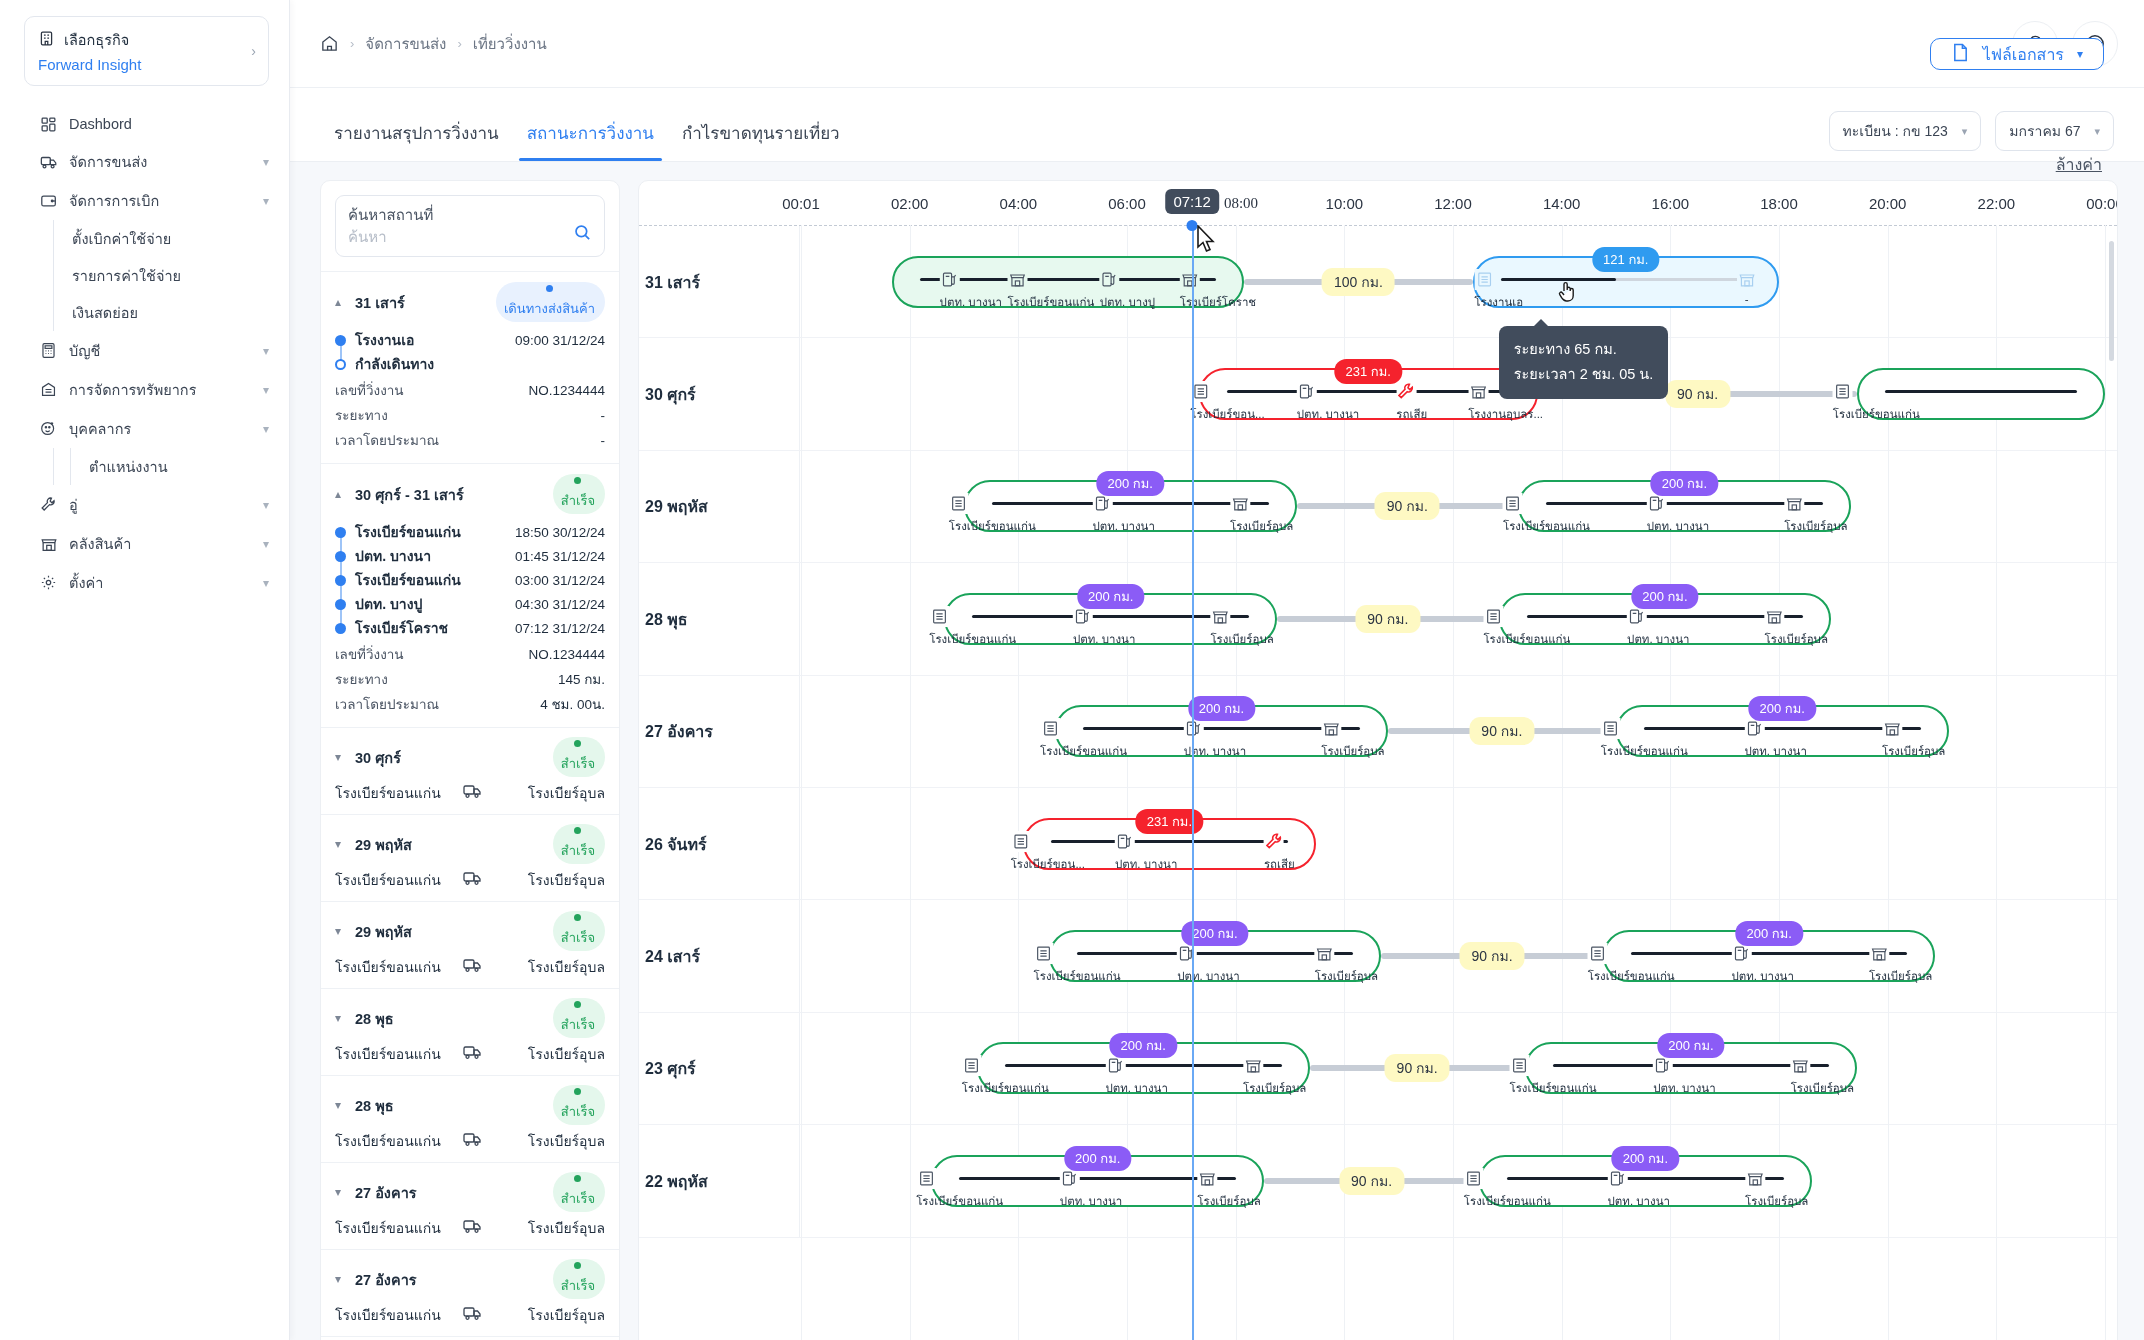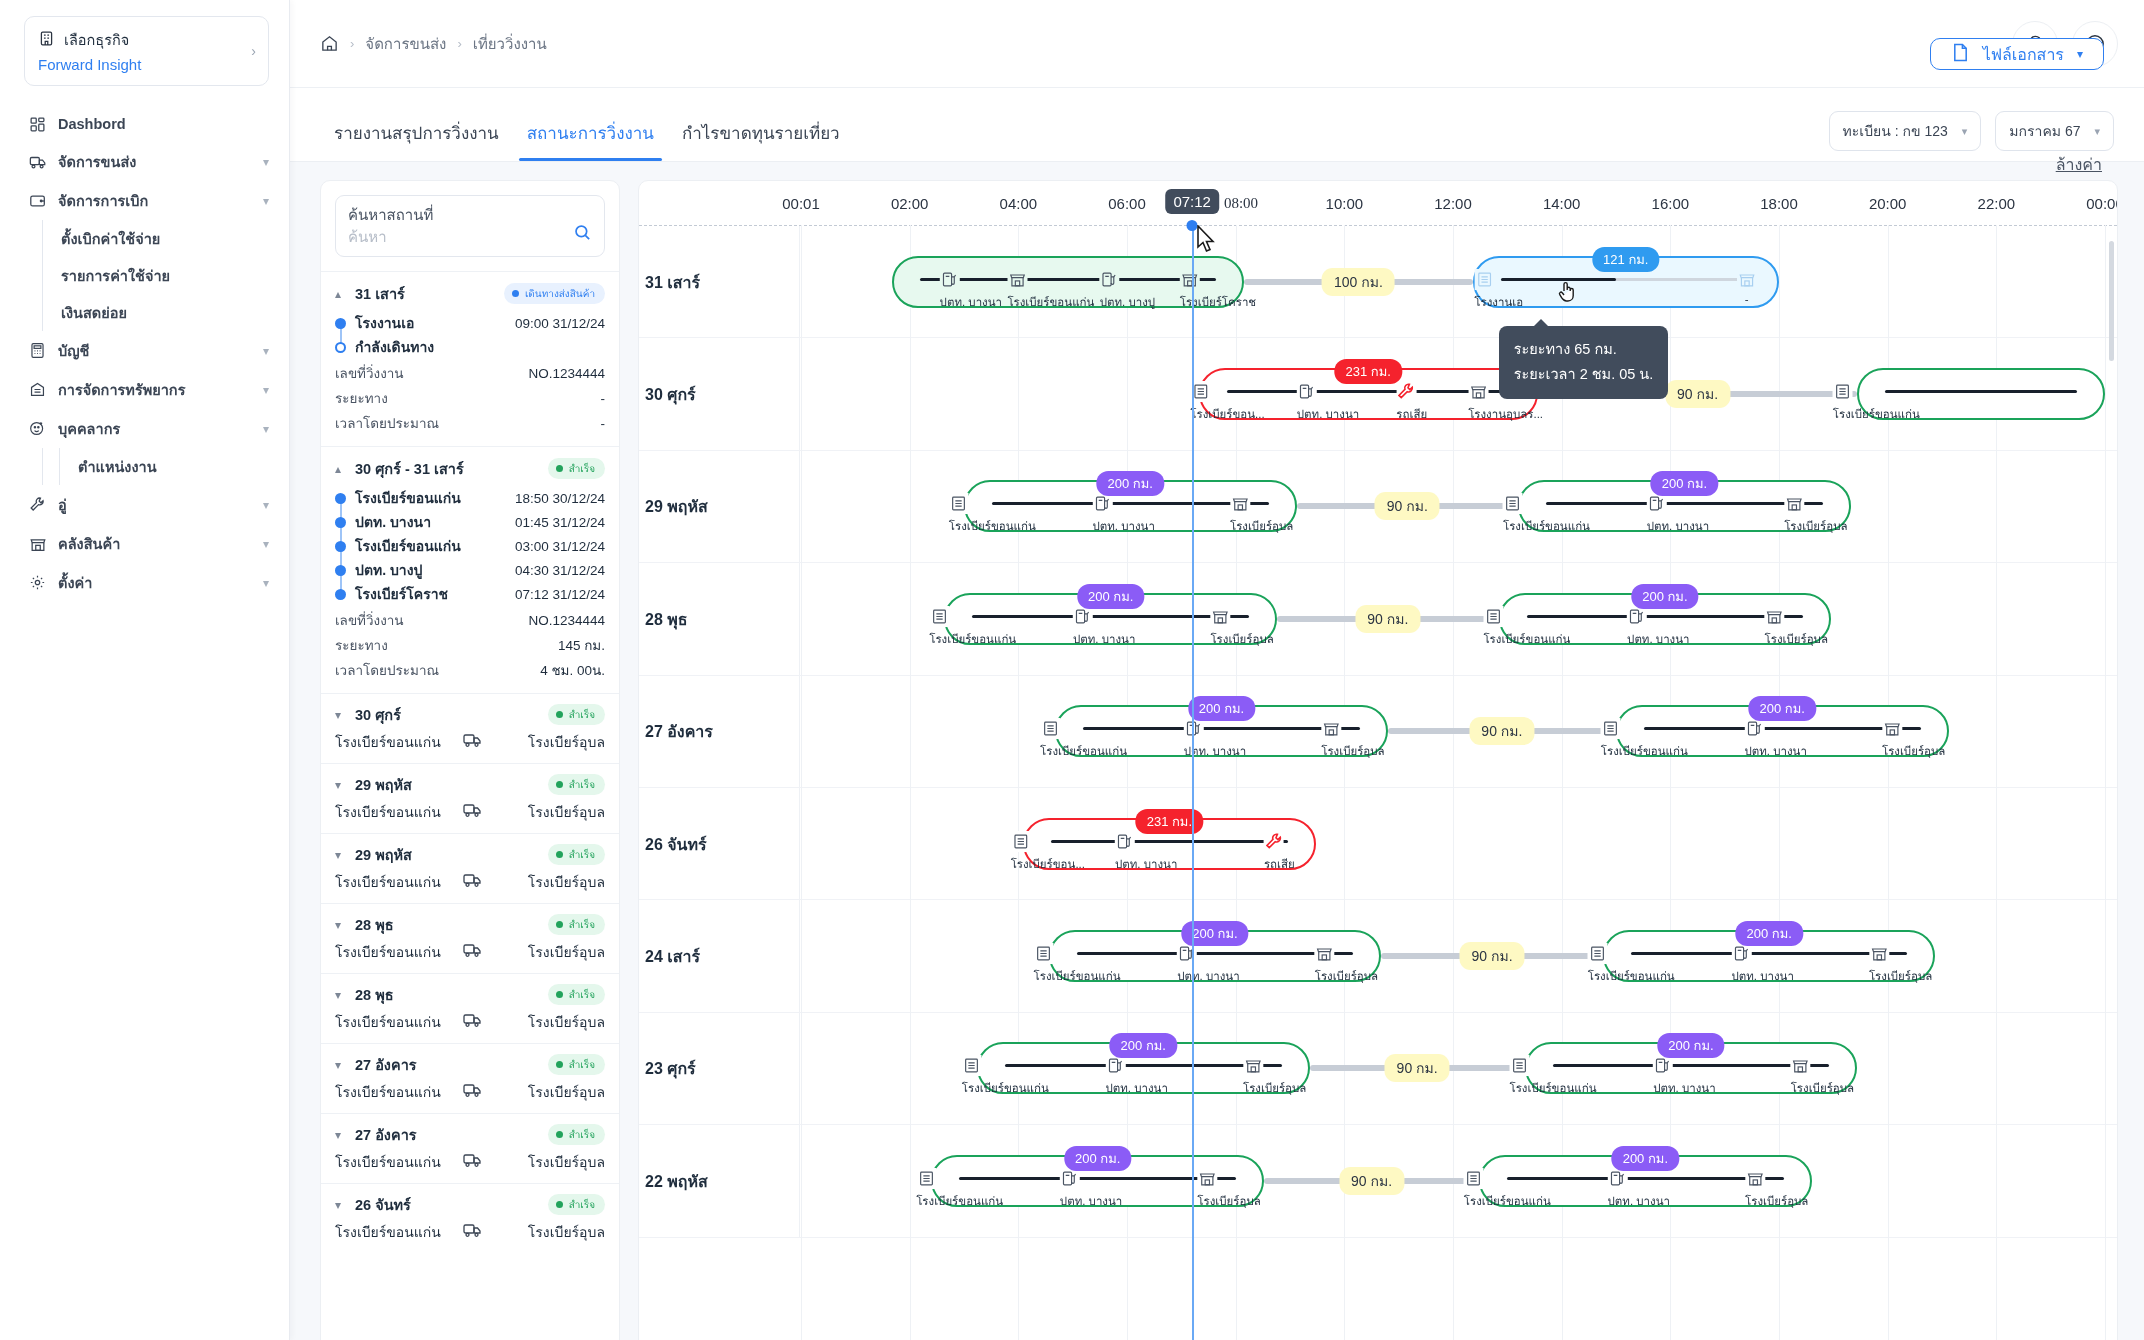--- a/index.html
+++ b/index.html
@@ -27,21 +27,21 @@
     color:#5a6473; font-size:17px; cursor:pointer; border:none;
   }
   .biz-card {
     margin:16px 20px 10px 24px; border:1px solid #e3e7ee; border-radius:10px;
     padding:11px 13px 12px 13px; position:relative; background:#fff;
   }
   .biz-row1 { display:flex; align-items:center; gap:9px; font-size:14.5px; color:#1f2d3d; }
   .biz-row2 { color:#2f7ff0; font-size:15px; margin-top:5px; }
   .biz-chevron { position:absolute; right:12px; top:50%; transform:translateY(-50%); color:#9aa4b2; font-size:14px;}
 
-  .nav { padding:10px 0 0 4px;font-weight:bold; }
+  .nav { padding:10px 0 0 15px; }
   .nav-item {
     display:flex; align-items:center; gap:11px; padding:8px 20px 8px 24px;
     font-size:14.5px; color:#3b4554; cursor:pointer; position:relative; min-height:36px;
   }
   .nav-item .ic { width:19px; height:19px; flex:0 0 19px; display:flex; align-items:center; justify-content:center; color:#3b4554;}
   .nav-item .chev { margin-left:auto; color:#a9b2be; font-size:12px; }
   .nav-sub-wrap { position:relative; margin-left:38px; padding-left:16px; border-left:1px solid #e3e7ee; }
   .nav-sub-wrap2 { position:relative; margin-left:22px; padding-left:16px; border-left:1px solid #e3e7ee; }
   .nav-sub { padding:7px 0 7px 2px; font-size:14.5px; color:#3b4554; cursor:pointer; }
 
@@ -109,21 +109,21 @@
   .search-label { font-size:15px; color:#4a5463; line-height:1.45; }
   .search-ph { font-size:15px; color:#b6bdc8; line-height:1.45; }
   .search-ic { position:absolute; right:12px; bottom:11px; color:#2f7ff0; }
 
   .trip-block { border-top:1px solid #eef1f5; padding:10px 14px 12px 14px; }
   .trip-head { display:flex; align-items:center; gap:8px; }
   .trip-head .chev { color:#7d8796; font-size:12px; width:12px; }
   .trip-title { font-weight:700; font-size:14.5px; color:#1f2d3d; }
   .badge {
     margin-left:auto; display:flex; align-items:center; gap:6px; border-radius:20px;
-    padding:3px 10px 3px 8px; font-size:10px;
+    padding:3px 10px 3px 8px; font-size:13px;flex-direction:column;
   }
   .badge .dot { width:7px; height:7px; border-radius:50%; display:block; }
   .badge.blue { background:#e8f1fe; color:#2f7ff0; }
   .badge.blue .dot { background:#2f7ff0; }
   .badge.green { background:#e4f7ec; color:#23a35c; }
   .badge.green .dot { background:#23a35c; }
 
   .stops { margin-top:6px; position:relative; }
   .stop-row { display:flex; align-items:center; gap:9px; height:24px; position:relative;}
   .stop-dot { width:11px; height:11px; border-radius:50%; background:#2f7ff0; flex:0 0 11px; z-index:2;}

